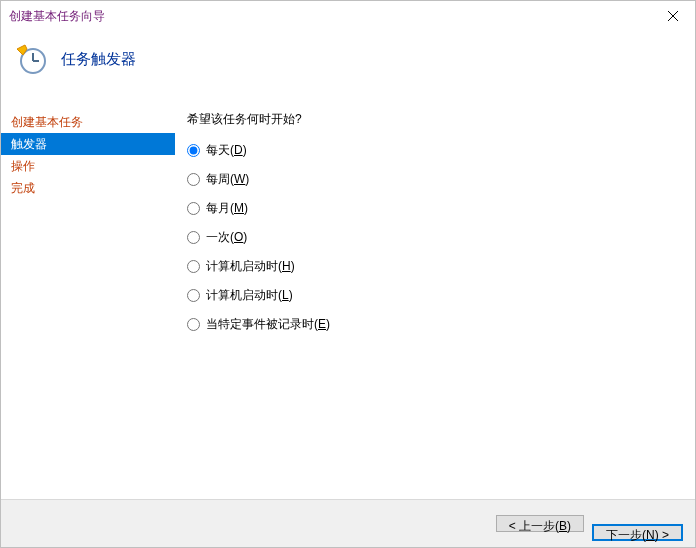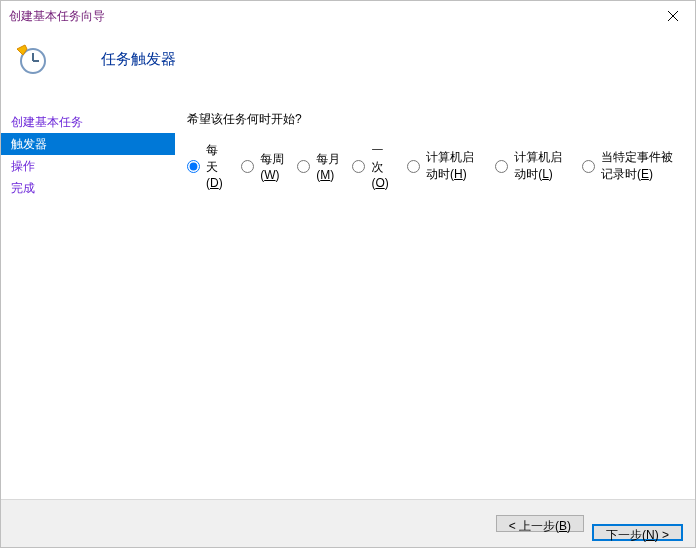--- a/index.html
+++ b/index.html
@@ -54,21 +54,20 @@
     height: 10px;
   }
 
   
   .header {
     height: 56px;
     background: #ffffff;
     display: flex;
     align-items: center;
     padding-left: 14px;
-    gap: 40px;
   }
   .header .clock-icon {
     width: 32px;
     height: 32px;
     margin-right: 14px;
     position: relative;
   }
   .header .heading {
     font-size: 15px;
     color: #003399;
@@ -84,21 +83,21 @@
   
   .sidebar {
     width: 174px;
     padding-top: 24px;
     background: #ffffff;
   }
   .sidebar .step {
     height: 22px;
     line-height: 22px;
     padding-left: 10px;
-    color: #6d28d9;
+    color: #c2410c;
     cursor: pointer;
     white-space: nowrap;
   }
   .sidebar .step.active {
     background: #0078d7;
     color: #ffffff;
   }
 
   
   .content {
@@ -106,21 +105,21 @@
     padding-top: 24px;
     padding-left: 12px;
     padding-right: 12px;
   }
   .prompt {
     margin-bottom: 14px;
     color: #000;
   }
   .options {
     display: flex;
-    flex-direction: row;
+    flex-direction: column;
     gap: 12px;
   }
   .radio-row {
     display: flex;
     align-items: center;
     gap: 6px;
   }
   .radio-row input[type="radio"] {
     margin: 0;
     width: 13px;

